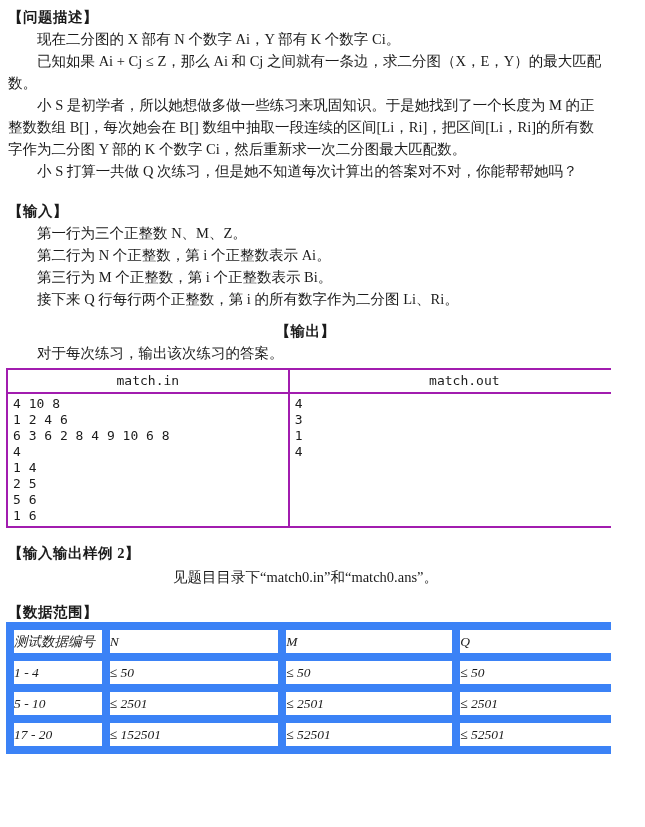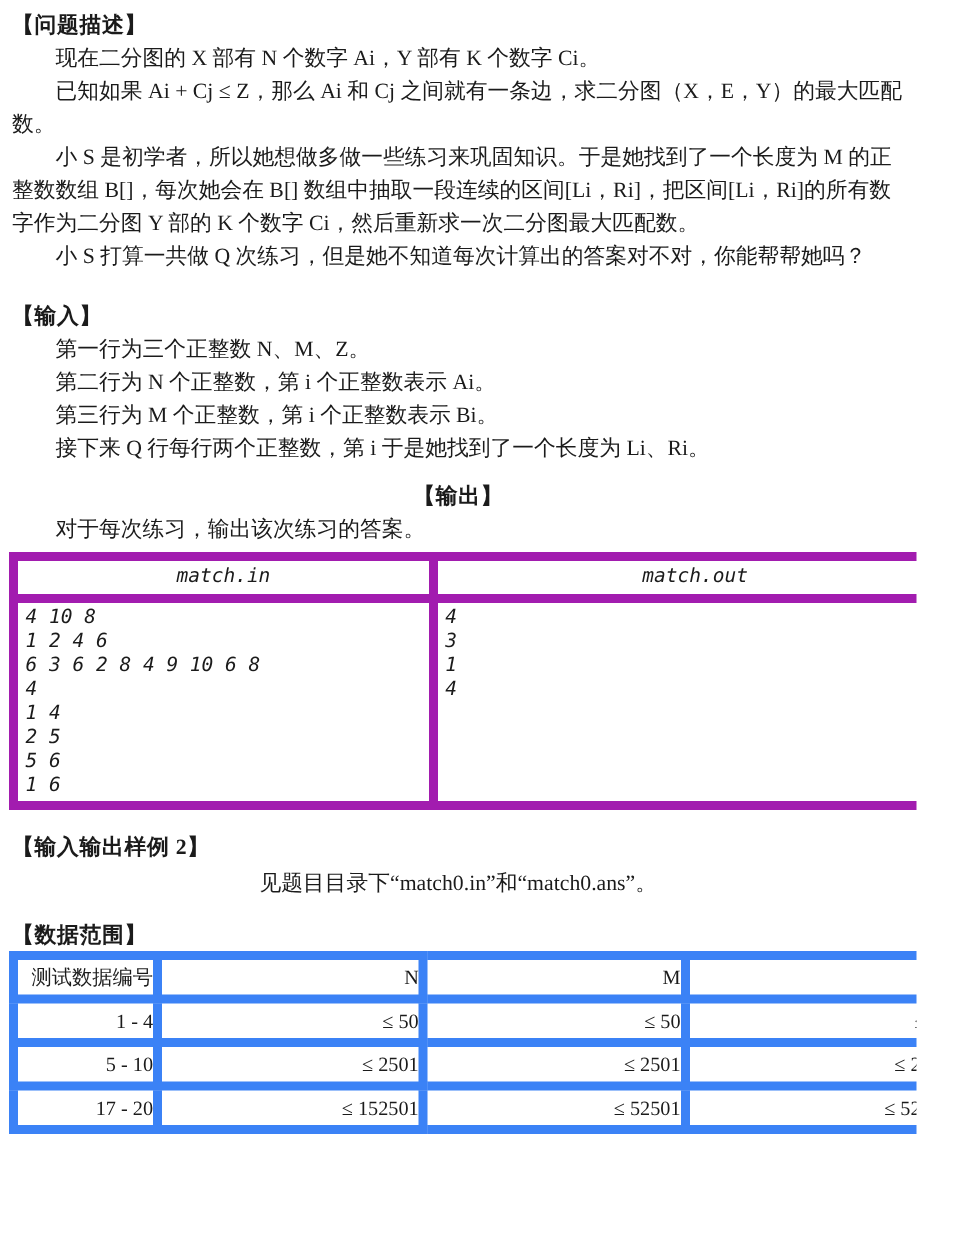--- a/index.html
+++ b/index.html
@@ -36,22 +36,21 @@
 
   
   table.sample {
     width: 635px;
     margin-top: 4px;
     border-collapse: collapse;
     table-layout: fixed;
     margin-left: -2px;
   }
   table.sample th, table.sample td {
-    border: 6px solid #a21caf;
-    font-style: italic;
+    border: 2px solid #a21caf;
   }
   table.sample th {
     font-family: "DejaVu Sans Mono", "Liberation Mono", monospace;
     font-weight: normal;
     font-size: 13px;
     text-align: center;
     height: 22px;
     line-height: 22px;
   }
   table.sample td {
@@ -68,46 +67,47 @@
 
   
   table.range {
     width: 634px;
     border-collapse: collapse;
     table-layout: fixed;
     margin-left: -2px;
     margin-top: 0;
   }
   table.range th, table.range td {
-    border: 6px solid #3b82f6;
-    text-align: right;
+    border: 8px solid #3b82f6;
+    text-align: left;
     font-size: 13.5px;
     font-weight: normal;
     height: 23px;
     line-height: 23px;
     overflow: hidden;
+    font-style: italic;
   }
   .rt-title { line-height: 20px; margin-top: 14px; }
 </style>
 </head>
 <body>
 
 <div class="page">
 
   <div class="sec-title">【问题描述】</div>
   <p class="para">现在二分图的 X 部有 N 个数字 Ai，Y 部有 K 个数字 Ci。</p>
   <p class="para">已知如果 Ai + Cj ≤ Z，那么 Ai 和 Cj 之间就有一条边，求二分图（X，E，Y）的最大匹配数。</p>
   <p class="para">小 S 是初学者，所以她想做多做一些练习来巩固知识。于是她找到了一个长度为 M 的正整数数组 B[]，每次她会在 B[] 数组中抽取一段连续的区间[Li，Ri]，把区间[Li，Ri]的所有数字作为二分图 Y 部的 K 个数字 Ci，然后重新求一次二分图最大匹配数。</p>
   <p class="para">小 S 打算一共做 Q 次练习，但是她不知道每次计算出的答案对不对，你能帮帮她吗？</p>
 
   <div class="sec-title gap-lg">【输入】</div>
   <p class="line">第一行为三个正整数 N、M、Z。</p>
   <p class="line">第二行为 N 个正整数，第 i 个正整数表示 Ai。</p>
   <p class="line">第三行为 M 个正整数，第 i 个正整数表示 Bi。</p>
-  <p class="line">接下来 Q 行每行两个正整数，第 i 于是她找到了一个长度为 Li、Ri。</p>
+  <p class="line">接下来 Q 行每行两个正整数，第 i 的所有数字作为二分图 Li、Ri。</p>
 
   <div class="sec-title gap-sm">【输出】</div>
   <p class="line">对于每次练习，输出该次练习的答案。</p>
 
 
   <table class="sample">
     <colgroup>
         <col style="width:44.5%">
         <col style="width:55.5%">
       </colgroup>

